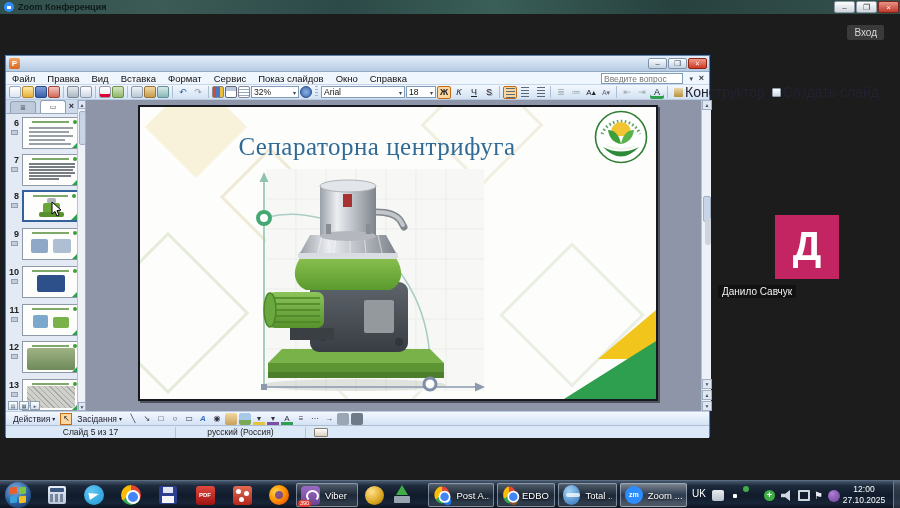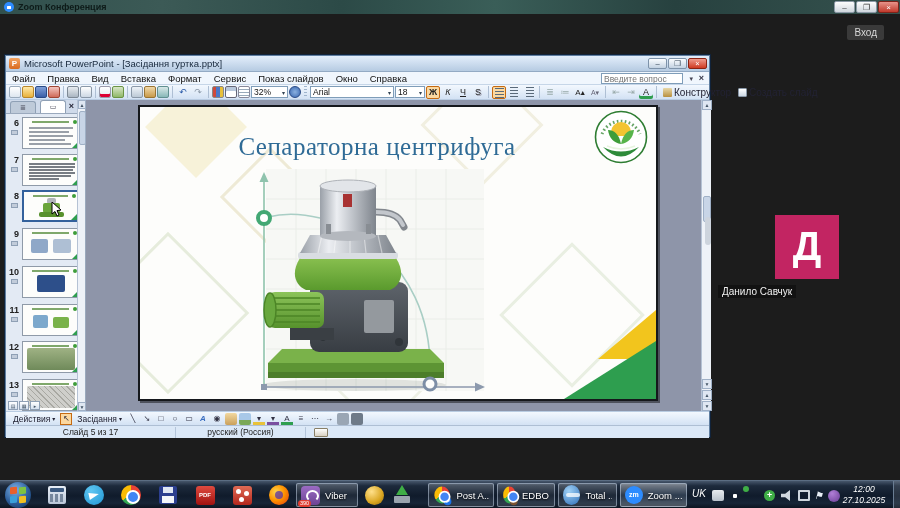--- a/index.html
+++ b/index.html
@@ -53,21 +53,21 @@
   .tbi { width:12px; height:12px; border-radius:2px; flex:0 0 auto; }
   .tb-sep { width:1px; height:12px; background:#aebfd4; margin:0 2px; flex:0 0 auto; }
   .tb-grip { width:3px; height:12px; margin:0 2px; flex:0 0 auto;
     background:repeating-linear-gradient(#9fb4cc 0 1px, transparent 1px 3px); }
   .combo { background:#fff; border:1px solid #7f9db9; height:12px; font-size:8.5px; color:#111;
     display:flex; align-items:center; padding:0 2px; position:relative; flex:0 0 auto; }
   .combo .dd { margin-left:auto; font-size:6px; color:#345; padding-left:2px; }
   .fmt-btn { width:14px; height:13px; font-size:9px; text-align:center; line-height:13px; color:#222;
     border-radius:2px; flex:0 0 auto; }
   .fmt-btn.active { background:#fbd8a0; border:1px solid #c56a11; line-height:11px; }
-  .tb-label-btn { display:flex; align-items:center; gap:2px; font-size:10px; color:#223; padding:0 3px;
+  .tb-label-btn { display:flex; align-items:center; gap:2px; font-size:14px; color:#223; padding:0 3px;
     white-space:nowrap; flex:0 0 auto; }
   .mini-chip { width:9px; height:9px; border-radius:1px; display:inline-block; }
 
   .ppt-content { position:absolute; left:0; top:44px; width:705px; height:311px; background:#8e95a9; }
 
   
   .slide-panel { position:absolute; left:0; top:0; width:80px; height:311px; background:#e3eaf4;
     border-right:1px solid #9aa9bd; }
   .panel-tabs { position:absolute; left:0; top:0; right:8px; height:14px; display:flex; align-items:flex-end;
     background:#cfdaea; border-bottom:1px solid #9aa9bd; }
@@ -179,21 +179,21 @@
   .ic-greenarrow::after { content:""; position:absolute; left:4px; top:0; width:0; height:0;
     border-left:6px solid transparent; border-right:6px solid transparent; border-top:10px solid #3fae46; transform:rotate(180deg); }
   .mini-badge { position:absolute; right:-2px; bottom:-2px; width:9px; height:9px; border-radius:50%;
     background:#1a73e8; color:#fff; font-size:6px; line-height:9px; text-align:center; font-weight:bold; }
   .mini-badge.brown { background:#7a5230; }
   .ic-total { width:20px; height:20px; border-radius:50%; background:radial-gradient(circle at 35% 30%, #9fd0f5, #2f6fb8); position:relative; }
   .ic-total::after { content:""; position:absolute; left:3px; top:8px; width:14px; height:4px; background:rgba(255,255,255,0.75); border-radius:2px; }
   .ic-zm { width:18px; height:18px; border-radius:50%; background:#2d8cff; color:#fff; font-size:7px; font-weight:bold;
     text-align:center; line-height:18px; }
 
-  .tray { position:absolute; right:0; top:0; height:24px;font-style:italic; }
+  .tray { position:absolute; right:0; top:0; height:24px; }
   .tray-lang { position:absolute; left:0px; top:7px; font-size:10px; color:#fff; }
   .tray-ic { position:absolute; top:9px; width:12px; height:11px; }
   .ti-kb { background:linear-gradient(#e8ecf0,#b9c2cc); border-radius:2px; }
   .ti-zm { border-radius:50%; background:#2d8cff; width:11px; height:11px; position:relative; }
   .ti-zm::after { content:""; position:absolute; left:2.5px; top:3.5px; width:4px; height:4px; background:#fff; border-radius:1px; }
   .ti-net { background:#cfd6dd; border-radius:1px; position:relative; }
   .ti-net::after { content:""; position:absolute; right:-2px; bottom:-2px; width:6px; height:6px; border-radius:50%; background:#3fae46; }
   .ti-av { border-radius:50%; background:#3fae46; color:#fff; font-size:9px; line-height:11px; text-align:center; font-weight:bold; width:11px; height:11px; }
   .ti-vol { background:#cfd6dd; clip-path:polygon(0 35%, 35% 35%, 75% 0, 75% 100%, 35% 65%, 0 65%); }
   .ti-disp { border:2px solid #cfd6dd; border-radius:1px; }
@@ -220,21 +220,20 @@
   </div>
 
   <div class="desktop">
 
     <div class="login-btn">Вход</div>
 
     <div class="ppt-window">
 
       <div class="ppt-titlebar">
         <span class="ppt-app-icon">P</span>
-        <span class="ppt-title">Microsoft PowerPoint - [Засідання гуртка.pptx]</span>
         <span class="ppt-controls">
           <span class="ppt-ctl">–</span>
           <span class="ppt-ctl">❐</span>
           <span class="ppt-ctl close">×</span>
         </span>
       </div>
 
       <div class="ppt-menubar">
         <span class="menu-item">Файл</span>
         <span class="menu-item">Правка</span>
@@ -265,21 +264,21 @@
         <span class="tbi" style="background:linear-gradient(#eef3f8,#bcc9d6);border:1px solid #8a98a8;"></span>
         <span class="tbi" style="background:linear-gradient(#f0d8a8,#c89a4a);border:1px solid #9a7432;"></span>
         <span class="tbi" style="background:linear-gradient(#d8e8e8,#88b8b8);border:1px solid #609090;"></span>
         <span class="tb-sep"></span>
         <span class="fmt-btn" style="color:#2a5aa8;">↶</span>
         <span class="fmt-btn" style="color:#8a98a8;">↷</span>
         <span class="tb-sep"></span>
         <span class="tbi" style="background:linear-gradient(90deg,#d04a3a 33%,#4a78c8 33% 66%,#e8c03a 66%);border:1px solid #888;"></span>
         <span class="tbi" style="background:#fff;border:1px solid #667;box-shadow:inset 0 4px 0 #b8c8dc;"></span>
         <span class="tbi" style="background:repeating-linear-gradient(#fff 0 2px,#9ab 2px 3px);border:1px solid #889;"></span>
-        <span class="combo" style="width:37px;">
+        <span class="combo" style="width:48px;">
           <span>32%</span>
           <span class="dd">▾</span>
         </span>
         <span class="tbi" style="background:radial-gradient(circle,#8ab0e0,#3a68b0);border-radius:50%;border:1px solid #2a4a86;"></span>
         <span class="tb-grip"></span>
         <span class="combo" style="width:84px;">
           <span>Arial</span>
           <span class="dd">▾</span>
         </span>
         <span class="combo" style="width:30px;">

